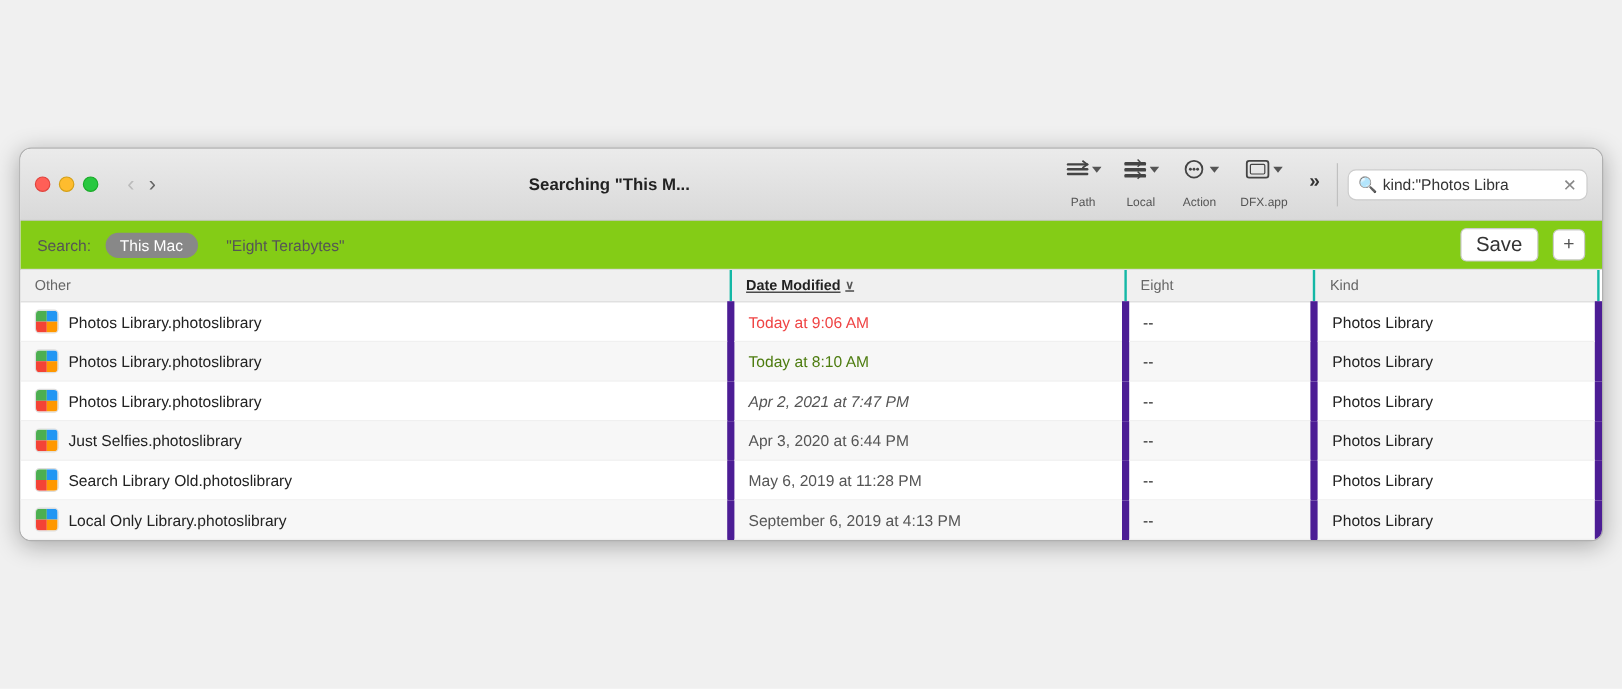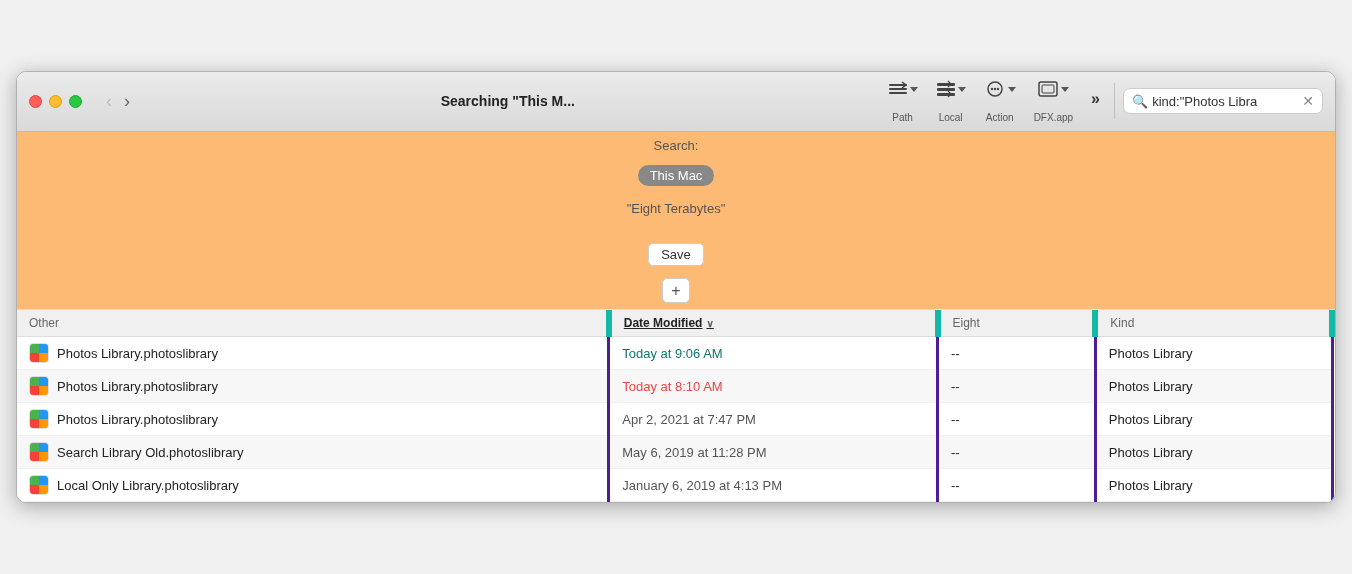--- a/index.html
+++ b/index.html
@@ -75,64 +75,64 @@
     .search-bar {
       display: flex; align-items: center;
       background: #fff; border: 1px solid #ccc; border-radius: 7px;
       padding: 4px 8px; gap: 4px; min-width: 200px;
     }
     .search-icon-inner { font-size: 13px; color: #888; }
     .search-input-text { font-size: 13px; color: #333; flex: 1; }
     .search-clear { font-size: 14px; color: #888; cursor: pointer; }
     
     .search-scope-bar {
-      background: #fdba74;
+      background: #84cc16;
       border-bottom: 1px solid #ddd;
       padding: 6px 14px;
-      display: flex; align-items: center; gap: 12px; flex-direction: column;
+      display: flex; align-items: center; gap: 12px;
     }
     .search-label {
       font-size: 13px; color: #555; font-weight: 500;
     }
     .scope-btn {
       font-size: 13px; padding: 3px 12px; border-radius: 12px; cursor: pointer; border: none;
     }
     .scope-btn.active {
       background: #888; color: #fff; font-weight: 500;
     }
     .scope-btn.quoted {
       color: #555; background: none; font-weight: normal;
     }
     .search-scope-spacer { flex: 1; }
     .save-btn {
-      font-size: 13px; border: 1px solid #ccc; background: #fff; border-radius: 5px;
+      font-size: 17px; border: 1px solid #ccc; background: #fff; border-radius: 5px;
       padding: 3px 12px; cursor: pointer; color: #333; text-align: center;
     }
     .plus-btn {
       font-size: 16px; border: 1px solid #ccc; background: #fff; border-radius: 5px;
       padding: 2px 8px; cursor: pointer; color: #555; line-height: 1.2;
     }
     
     .file-table {
       width: 100%; border-collapse: collapse;
     }
     .file-table thead tr {
       background: #f0f0f0;
       border-bottom: 1px solid #ddd;
     }
     .file-table th {
       font-size: 12px; color: #666; font-weight: 400; padding: 6px 12px;
-      text-align: right; border-right: 6px solid #14b8a6; white-space: nowrap;
+      text-align: right; border-right: 2px solid #14b8a6; white-space: nowrap;
     }
     .file-table th.sorted { font-weight: 700; color: #222; text-decoration: underline; }
     .th-inner { display: flex; align-items: center; gap: 4px; }
     .sort-arrow { font-size: 10px; color: #555; }
     .file-table td {
       font-size: 13px; color: #222; padding: 6px 12px;
-      border-right: 3px solid #4c1d95; white-space: nowrap;
+      border-right: 6px solid #4c1d95; white-space: nowrap;
     }
     .file-table tr { border-bottom: 1px solid #f0f0f0; }
     .file-table tbody tr:nth-child(even) { background: #f7f7f7; }
     .file-table tbody tr:nth-child(odd) { background: #ffffff; }
     .file-name-cell {
       display: flex; align-items: center; gap: 8px;
     }
     .photos-icon {
       width: 20px; height: 20px; border-radius: 4px;
       display: grid; grid-template-columns: 1fr 1fr; grid-template-rows: 1fr 1fr;
@@ -283,53 +283,69 @@
       <div class="file-name-cell">
         <div class="photos-icon">
           <div class="pi-q1"></div>
                   <div class="pi-q2"></div>
           <div class="pi-q3"></div>
                   <div class="pi-q4"></div>
         </div>
         <span>Photos Library.photoslibrary</span>
       </div>
             </td>
-            <td style="color: #0f766e;">Today at 9:06 AM</td>
+            <td style="color: #ef4444;">Today at 9:06 AM</td>
             <td class="size-cell">--</td>
             <td class="kind-cell">Photos Library</td>
           </tr>
           <tr>
             <td>
       <div class="file-name-cell">
         <div class="photos-icon">
           <div class="pi-q1"></div>
                   <div class="pi-q2"></div>
           <div class="pi-q3"></div>
                   <div class="pi-q4"></div>
         </div>
         <span>Photos Library.photoslibrary</span>
       </div>
             </td>
-            <td style="color: #ef4444;">Today at 8:10 AM</td>
+            <td style="color: #4d7c0f;">Today at 8:10 AM</td>
             <td class="size-cell">--</td>
             <td class="kind-cell">Photos Library</td>
           </tr>
           <tr>
             <td>
       <div class="file-name-cell">
         <div class="photos-icon">
           <div class="pi-q1"></div>
                   <div class="pi-q2"></div>
           <div class="pi-q3"></div>
                   <div class="pi-q4"></div>
         </div>
         <span>Photos Library.photoslibrary</span>
       </div>
             </td>
-            <td style="color: rgb(85, 85, 85);">Apr 2, 2021 at 7:47 PM</td>
+            <td style="color: rgb(85, 85, 85); font-style: italic;">Apr 2, 2021 at 7:47 PM</td>
+            <td class="size-cell">--</td>
+            <td class="kind-cell">Photos Library</td>
+          </tr>
+          <tr>
+            <td>
+      <div class="file-name-cell">
+        <div class="photos-icon">
+          <div class="pi-q1"></div>
+                  <div class="pi-q2"></div>
+          <div class="pi-q3"></div>
+                  <div class="pi-q4"></div>
+        </div>
+        <span>Just Selfies.photoslibrary</span>
+      </div>
+            </td>
+            <td style="color: rgb(85, 85, 85);">Apr 3, 2020 at 6:44 PM</td>
             <td class="size-cell">--</td>
             <td class="kind-cell">Photos Library</td>
           </tr>
           <tr>
             <td>
       <div class="file-name-cell">
         <div class="photos-icon">
           <div class="pi-q1"></div>
                   <div class="pi-q2"></div>
           <div class="pi-q3"></div>
@@ -347,20 +363,20 @@
       <div class="file-name-cell">
         <div class="photos-icon">
           <div class="pi-q1"></div>
                   <div class="pi-q2"></div>
           <div class="pi-q3"></div>
                   <div class="pi-q4"></div>
         </div>
         <span>Local Only Library.photoslibrary</span>
       </div>
             </td>
-            <td style="color: rgb(85, 85, 85);">January 6, 2019 at 4:13 PM</td>
+            <td style="color: rgb(85, 85, 85);">September 6, 2019 at 4:13 PM</td>
             <td class="size-cell">--</td>
             <td class="kind-cell">Photos Library</td>
           </tr>
         </tbody>
     </table>
   </div>
 </div>
 
 </body></html>

